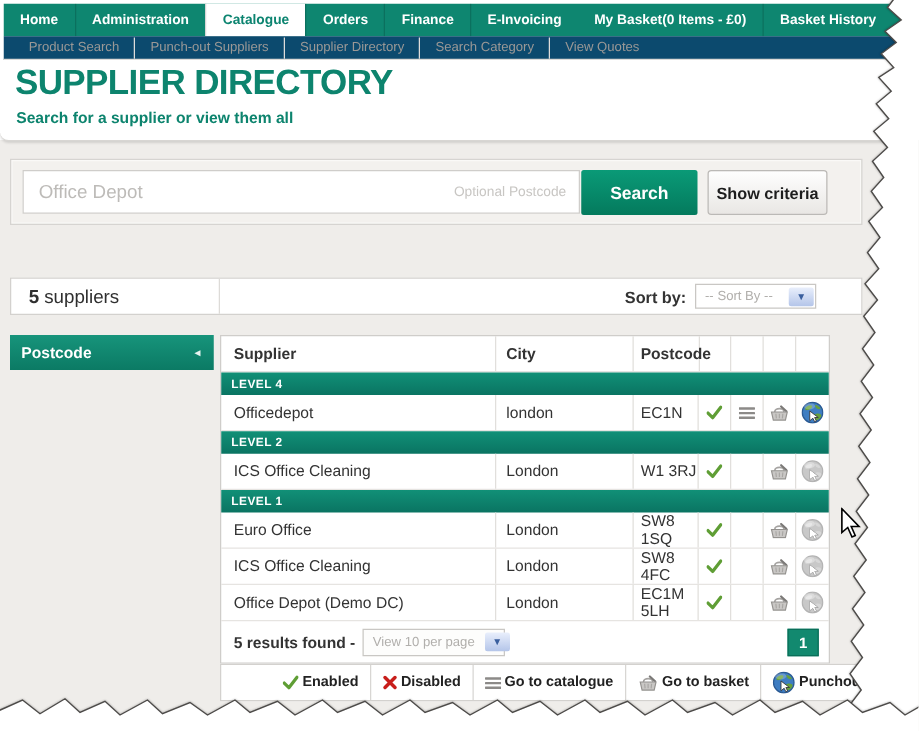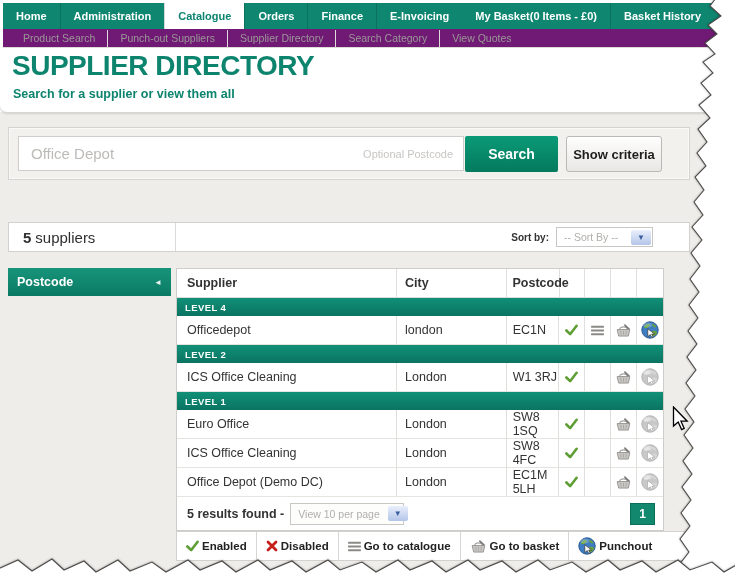--- a/index.html
+++ b/index.html
@@ -11,21 +11,21 @@
   .header-panel{position:absolute;left:0;top:0;width:729px;height:112px;background:#fff;
                 border-bottom:1px solid #d8d6d3;border-radius:0 0 7px 7px;
                 box-shadow:0 1px 2px rgba(0,0,0,.12);}
   .topnav{position:absolute;left:3px;top:3px;width:726px;height:26px;background:#0E8670;display:flex;}
   .navtab{height:26px;line-height:26px;padding:0 13px;color:#fff;font-size:11px;font-weight:700;
           white-space:nowrap;cursor:default;}
   .navtab+.navtab{border-left:1px solid rgba(0,0,0,.16);}
   .navtab.active{background:#fff;color:#0C8470;}
   .nav-right{margin-left:auto;display:flex;padding-right:30px;}
 
-  .subnav{position:absolute;left:3px;top:29px;width:726px;height:19px;background:#701a75;
+  .subnav{position:absolute;left:3px;top:29px;width:726px;height:19px;background:#0c4a6e;
           border-bottom:1px solid #dddbd8;display:flex;align-items:center;padding-left:8px;box-sizing:border-box;}
   .subnav-item{padding:0 12px;font-size:10.5px;color:#9a9896;line-height:17px;white-space:nowrap;}
   .subnav-item+.subnav-item{border-left:1px solid #dedcda;}
 
   .page-title{position:absolute;left:12px;top:50px;font-size:28px;font-weight:700;color:#0D846E;letter-spacing:-.5px;}
   .page-subtitle{position:absolute;left:13px;top:87px;font-size:12.5px;font-weight:700;color:#0D846E;}
 
   
   .search-panel{position:absolute;left:8px;top:127px;width:682px;height:53px;background:#f3f1ee;
                 border:1px solid #d6d4d1;box-sizing:border-box;box-shadow:inset 0 0 0 1px #faf9f7;}
@@ -40,21 +40,21 @@
                 background:linear-gradient(#fefefe,#e9e7e4);border:1px solid #bbb9b6;box-sizing:border-box;
                 border-radius:3px;color:#1d1d1d;font-size:13px;font-weight:700;
                 display:flex;align-items:center;justify-content:center;cursor:default;}
 
   
   .results-bar{position:absolute;left:8px;top:222px;width:682px;height:30px;background:#fff;
                border:1px solid #d3d1ce;box-sizing:border-box;display:flex;align-items:center;}
   .count-cell{width:167px;height:100%;border-right:1px solid #dddbd8;display:flex;align-items:center;
               padding-left:14px;box-sizing:border-box;font-size:15px;color:#2f2f2f;gap:4px;}
   .sort-wrap{margin-left:auto;display:flex;align-items:center;gap:7px;padding-right:36px;}
-  .sort-label{font-size:10px;font-weight:700;color:#333;padding-left:44px;}
+  .sort-label{font-size:13px;font-weight:700;color:#333;padding-left:44px;}
   .dropdown{display:flex;align-items:center;border:1px solid #c9c7c4;background:#fff;height:20px;box-sizing:border-box;}
   .dd-text{font-size:10.5px;color:#b1afac;padding:0 7px;white-space:nowrap;flex:1;}
   .dd-arrow{width:20px;height:15px;margin:1px;background:linear-gradient(#e9effc,#b4c5e9);
             border-radius:2px;color:#3a5f9e;font-size:8px;display:flex;align-items:center;justify-content:center;flex:none;}
   .sort-dd{width:97px;}
 
   
   .filter-header{position:absolute;left:8px;top:268px;width:163px;height:28px;
                  background:linear-gradient(#17947b,#0b7a64);color:#fff;display:flex;align-items:center;
                  box-sizing:border-box;padding:0 9px;font-size:12.5px;font-weight:700;}
@@ -77,21 +77,21 @@
   .td{font-size:12.5px;color:#333;display:flex;align-items:center;box-sizing:border-box;}
   .tfoot{display:flex;align-items:center;height:33px;padding:0 8px 0 10px;gap:6px;}
   .results-text{font-size:12.5px;font-weight:700;white-space:nowrap;}
   .perpage-dd{width:114px;height:22px;background:#fdfdfc;}
   .page-box{margin-left:auto;width:25px;height:22px;background:#12896F;border:1px solid #0a6f59;
             box-sizing:border-box;color:#fff;font-size:12px;font-weight:700;
             display:flex;align-items:center;justify-content:center;}
 
   
   .legend{position:absolute;left:176px;top:531px;width:516px;height:30px;background:#fff;
-          border:1px solid #d3d1ce;box-sizing:border-box;display:flex;}
+          border:1px solid #d3d1ce;box-sizing:border-box;display:flex;padding-left:40px;}
   .legend-cell{display:flex;align-items:center;gap:3px;padding:0 9px;border-right:1px solid #d8d6d3;
                font-size:11.5px;font-weight:700;color:#222;white-space:nowrap;}
   .legend-cell:last-child{border-right:none;flex:1;}
 
   .icon{display:block;}
   .globe.dim{filter:grayscale(1) brightness(1.25) opacity(.5);}
 
   .tear{position:absolute;left:0;top:0;z-index:50;pointer-events:none;}
   .tear path{filter:drop-shadow(0 0 1px rgba(0,0,0,.35));}
   .cursor{position:absolute;left:672px;top:406px;z-index:60;}

